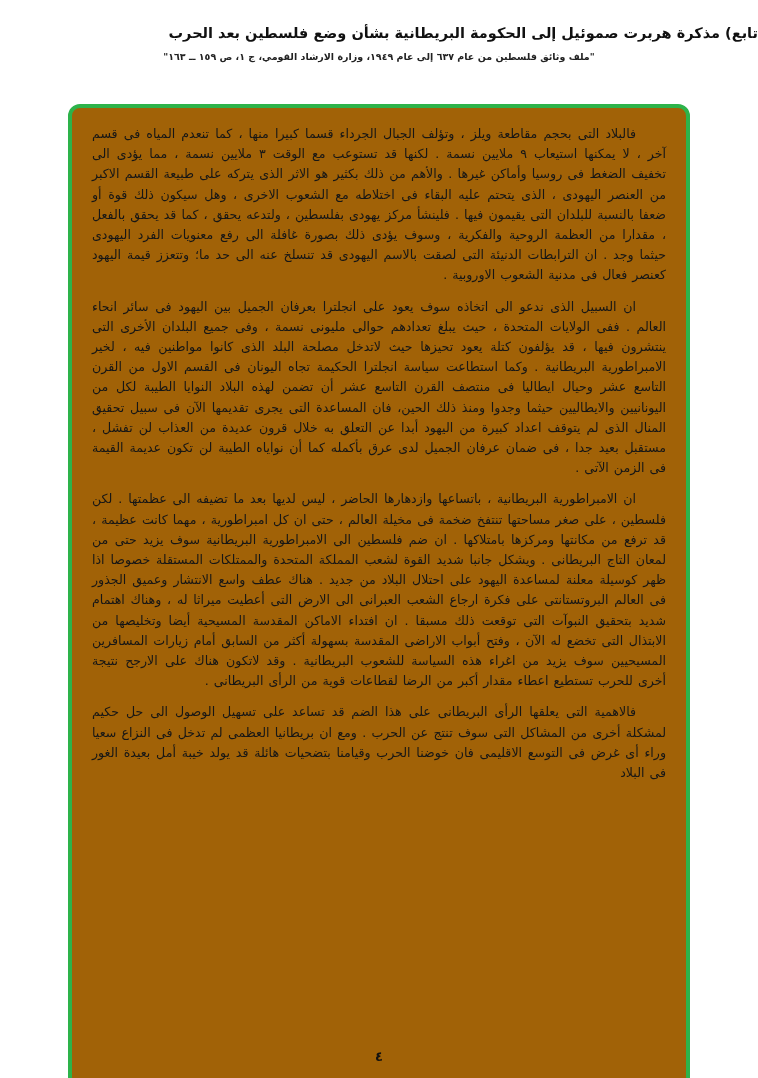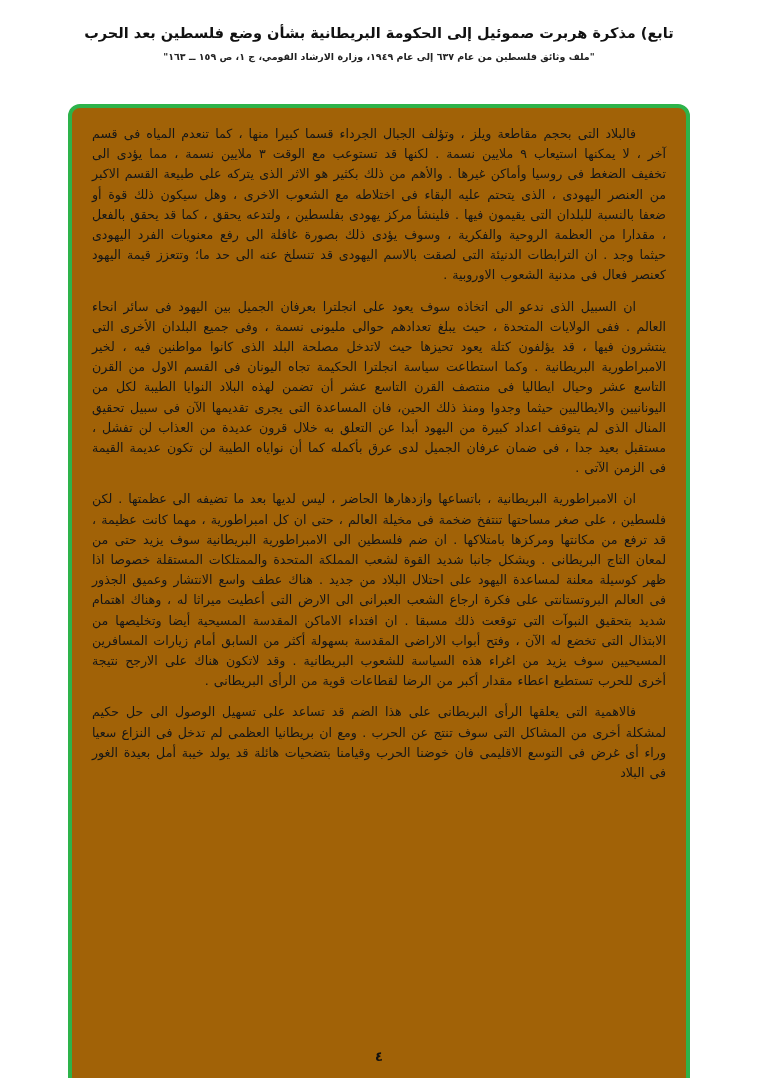--- a/index.html
+++ b/index.html
@@ -16,21 +16,21 @@
     overflow: hidden;
   }
   .page {
     position: relative;
     width: 758px;
     height: 1078px;
     direction: rtl;
   }
   .doc-title {
     padding-top: 24px;
-    text-align: center;
+    text-align: right;
     font-weight: bold;
     font-size: 14.5px;
     line-height: 1.3;
     color: #111111;
   }
   .doc-source {
     margin-top: 8px;
     text-align: center;
     font-weight: bold;
     font-size: 9.5px;

